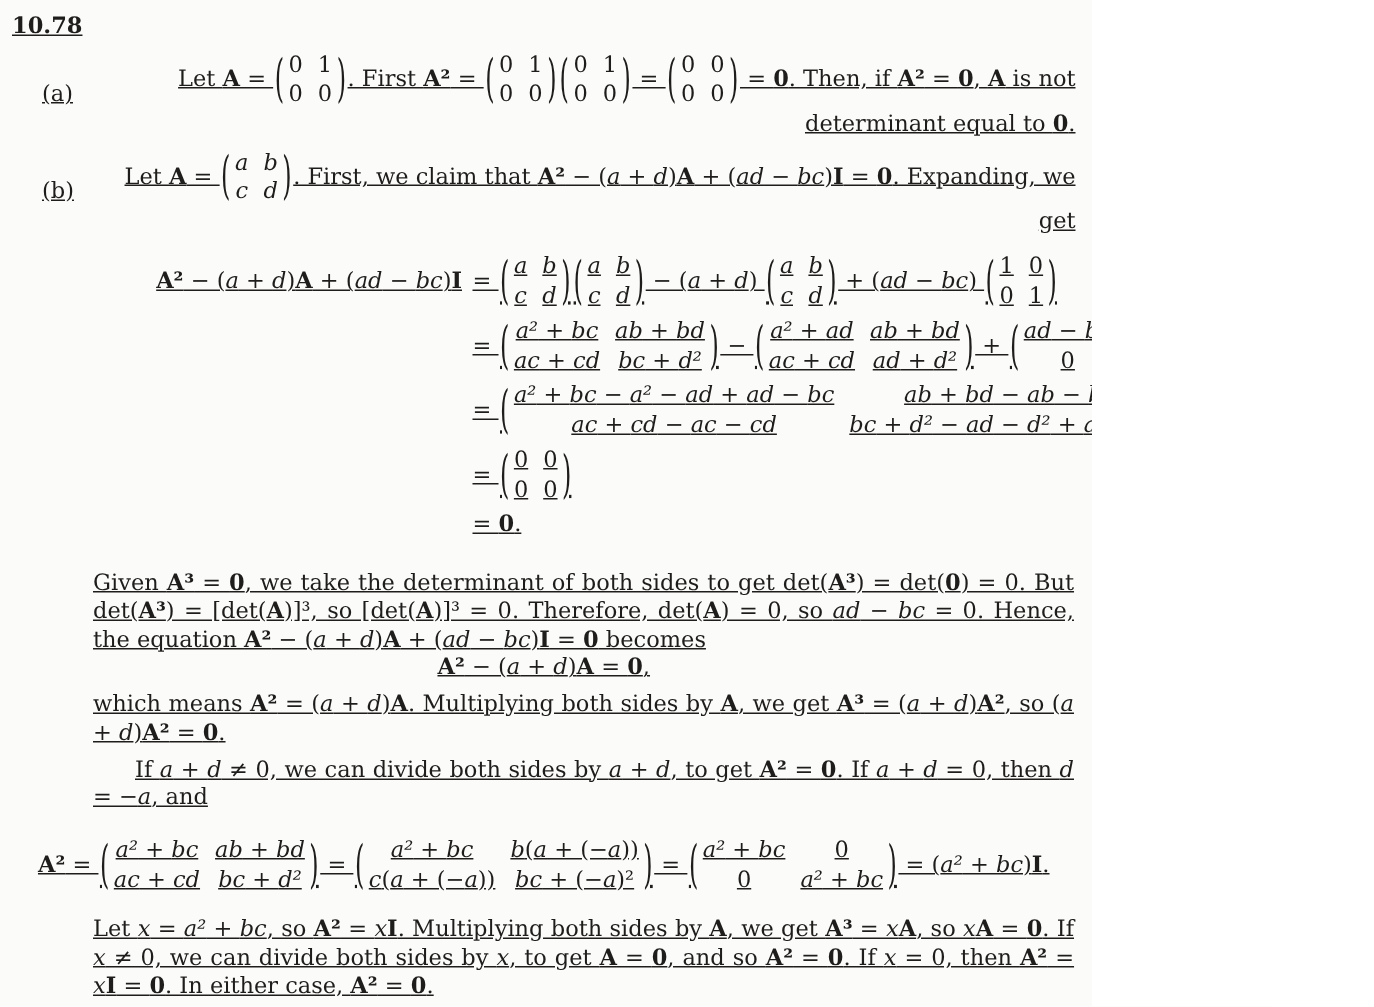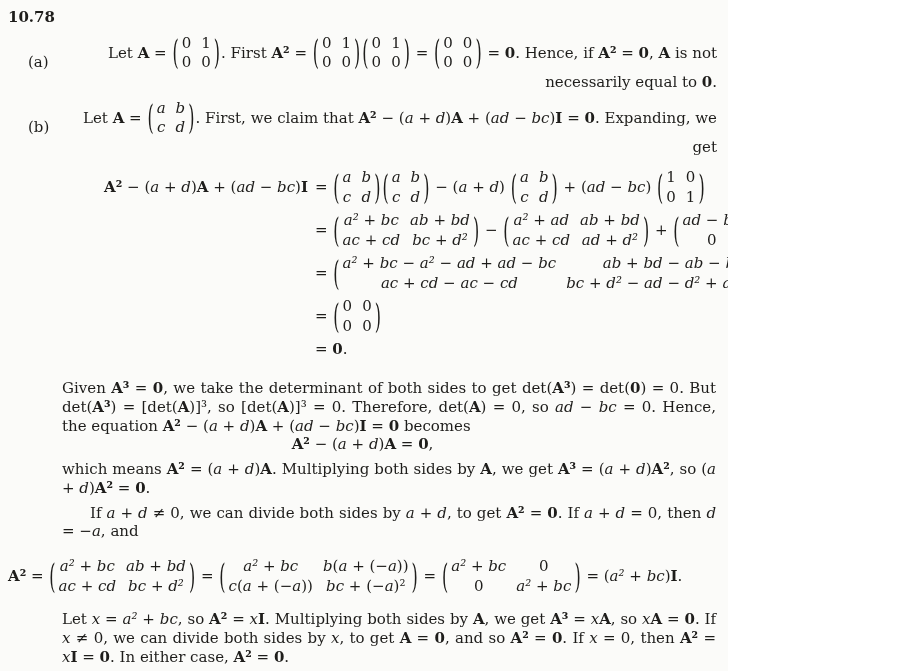--- a/index.html
+++ b/index.html
@@ -4,20 +4,21 @@
 <style>
   * { box-sizing: border-box; }
   html, body { margin: 0; padding: 0; }
   .page {
     width: 728px; height: 671px;
     background: #fbfbf9; color: #1e1d1b;
     font-family: "DejaVu Serif", serif;
     font-size: 15px; line-height: 1.25;
     padding: 8px 11px 6px 8px;
     overflow: hidden;
+    text-decoration: underline;
   }
   .b { font-weight: bold; }
   .i { font-style: italic; }
   .probnum { font-weight: bold; }
 
   .part { display: flex; margin: 7px 0 0 20px; }
   .plabel { flex: none; width: 34px; align-self: center; }
   .ptext { flex: 1; align-self: center; text-align: right; }
 
   
@@ -34,21 +35,21 @@
   .rhs { display: flex; align-items: center; margin-left: 7px; }
   .rhs > span { white-space: pre; }
 
   
   .para { margin: 20px 0 0 0; padding-left: 54px; padding-right: 1px; text-align: justify; }
   .tight { margin-top: 6px; }
   .indent { text-indent: 28px; }
   .ceq { text-align: center; margin-top: 0; }
 
   
-  .fd { display: flex; align-items: center; margin-top: 16px; }
+  .fd { display: flex; align-items: center; justify-content: center; margin-top: 16px; }
   .fd > span { white-space: pre; }
 </style>
 </head>
 <body>
 
 <div class="page">
 
   <div class="probnum">10.78</div>
 
   <div class="part">
@@ -82,21 +83,21 @@
           <span class="paren">)</span>
         </span><span><span> = </span></span><span class="mat">
           <span class="paren">(</span>
           <span class="mg">
             <span class="mc"><span>0</span></span>
             <span class="mc"><span>0</span></span>
             <span class="mc"><span>0</span></span>
             <span class="mc"><span>0</span></span>
           </span>
           <span class="paren">)</span>
-        </span><span><span> = </span><span class="b">0</span><span>. Hence, if </span><span class="b">A²</span><span> = </span><span class="b">0</span><span>, </span><span class="b">A</span><span> is not necessarily equal to </span><span class="b">0</span><span>.</span></span></span>
+        </span><span><span> = </span><span class="b">0</span><span>. Then, if </span><span class="b">A²</span><span> = </span><span class="b">0</span><span>, </span><span class="b">A</span><span> is not determinant equal to </span><span class="b">0</span><span>.</span></span></span>
   </div>
 
   <div class="part">
     <span class="plabel">(b)</span>
     <span class="ptext"><span><span>Let </span><span class="b">A</span><span> = </span></span><span class="mat">
           <span class="paren">(</span>
           <span class="mg">
             <span class="mc"><span class="i">a</span></span>
             <span class="mc"><span class="i">b</span></span>
             <span class="mc"><span class="i">c</span></span>

